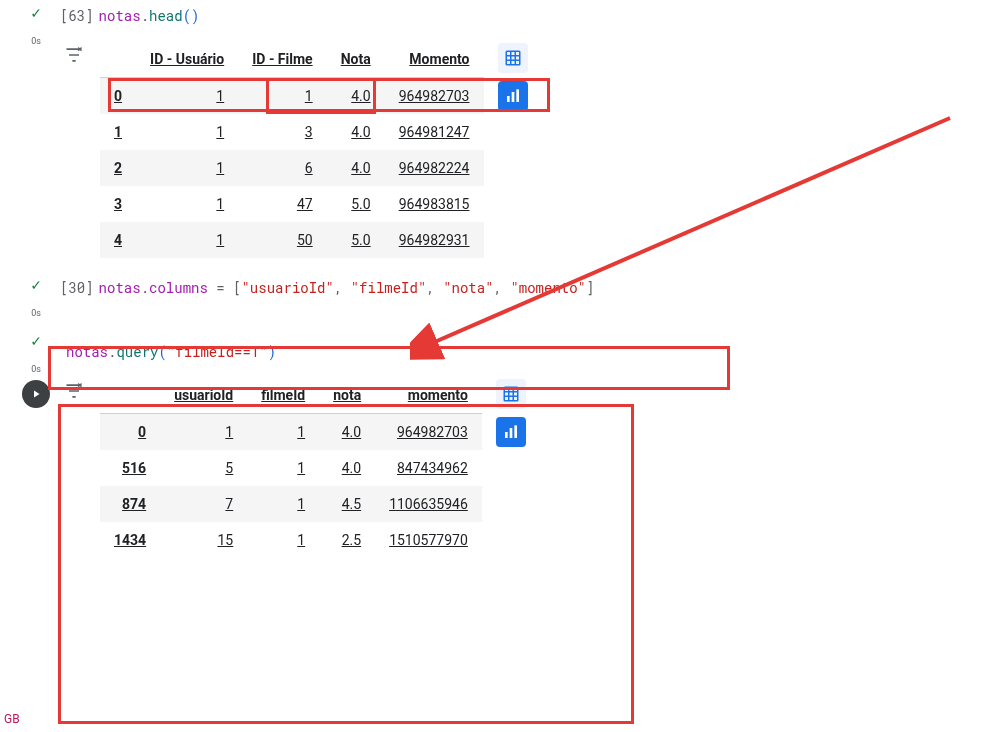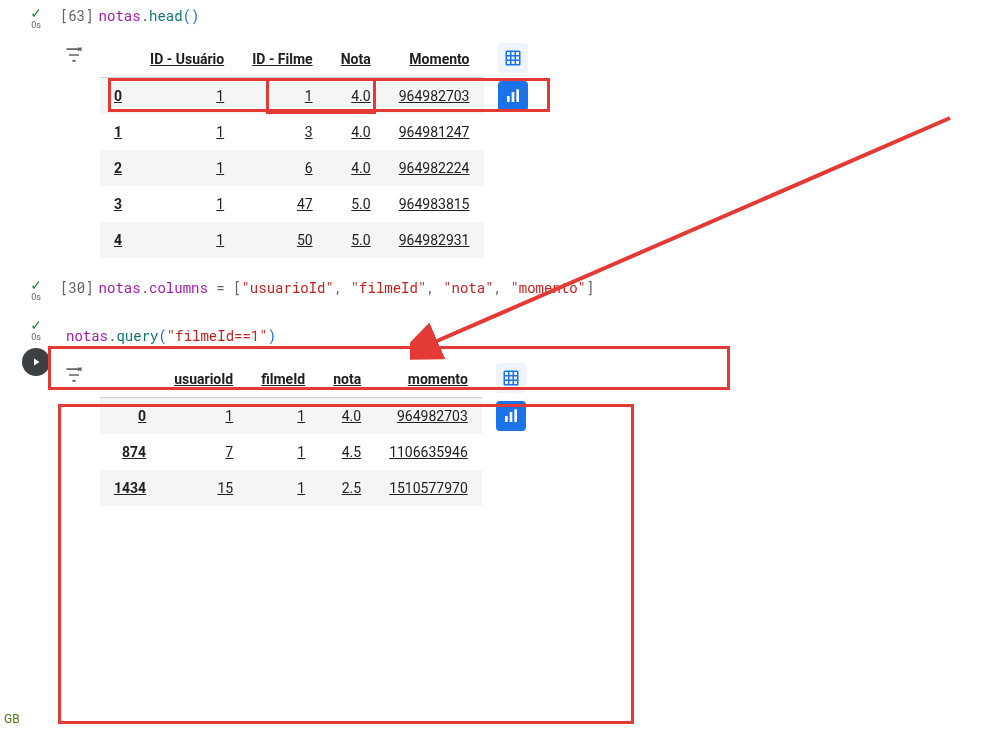--- a/index.html
+++ b/index.html
@@ -26,21 +26,21 @@
     padding-top: 2px;
   }
   .check {
     color: #188038;
     font-size: 14px;
     line-height: 1;
   }
   .timing {
     font-size: 9px;
     color: #5f6368;
-    margin-top: 0;
+    margin-top: 16px;
   }
   .play {
     width: 28px;
     height: 28px;
     border-radius: 50%;
     background: #3c4043;
     display: flex;
     align-items: center;
     justify-content: center;
     margin-top: 2px;
@@ -142,21 +142,21 @@
   svg.arrow {
     position: absolute;
     pointer-events: none;
     z-index: 51;
   }
   .gb-corner {
     position: fixed;
     bottom: 6px;
     left: 4px;
     font-size: 12px;
-    color: #4d7c0f;
+    color: #be185d;
   }
 </style>
 </head>
 <body>
 
 <div class="cell">
   <div class="gutter">
     <span class="check">✓</span>
     <span class="timing">0s</span>
   </div>
@@ -294,20 +294,27 @@
           </thead>
           <tbody>
             <tr>
               <th>0</th>
               <td>1</td>
               <td>1</td>
               <td>4.0</td>
               <td>964982703</td>
             </tr>
             <tr>
+              <th>516</th>
+              <td>5</td>
+              <td>1</td>
+              <td>4.0</td>
+              <td>847434962</td>
+            </tr>
+            <tr>
               <th>874</th>
               <td>7</td>
               <td>1</td>
               <td>4.5</td>
               <td>1106635946</td>
             </tr>
             <tr>
               <th>1434</th>
               <td>15</td>
               <td>1</td>

